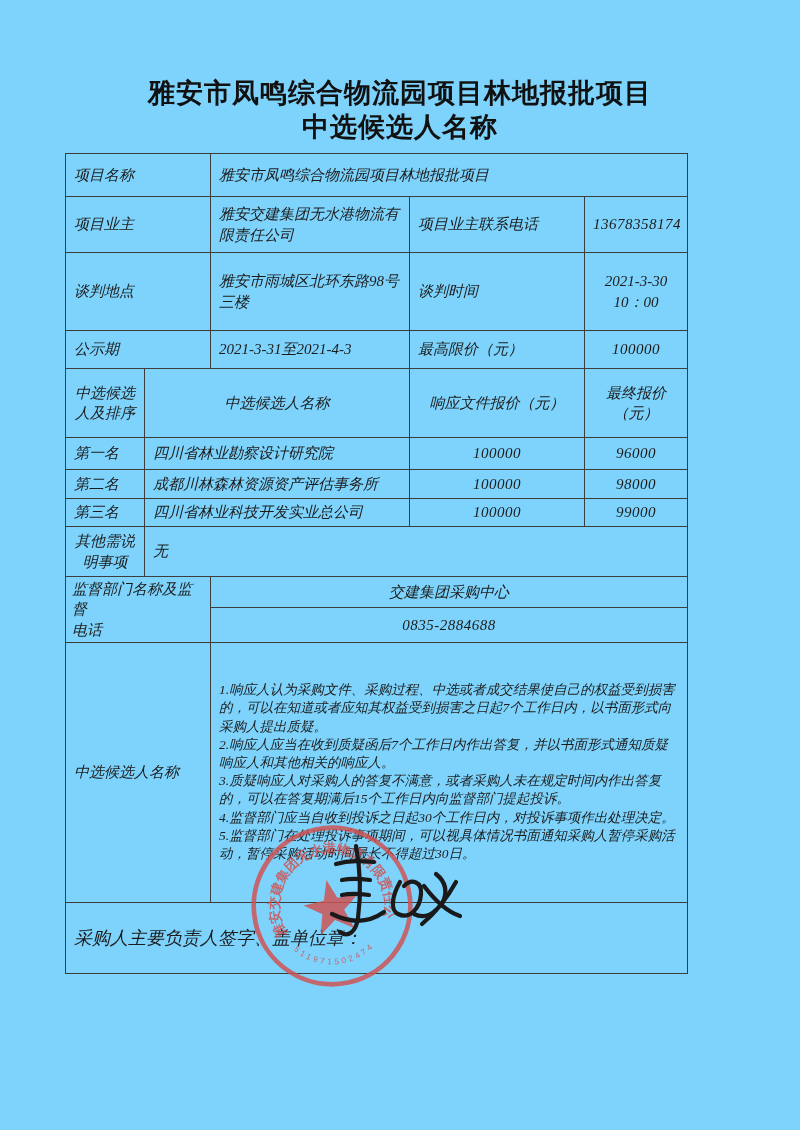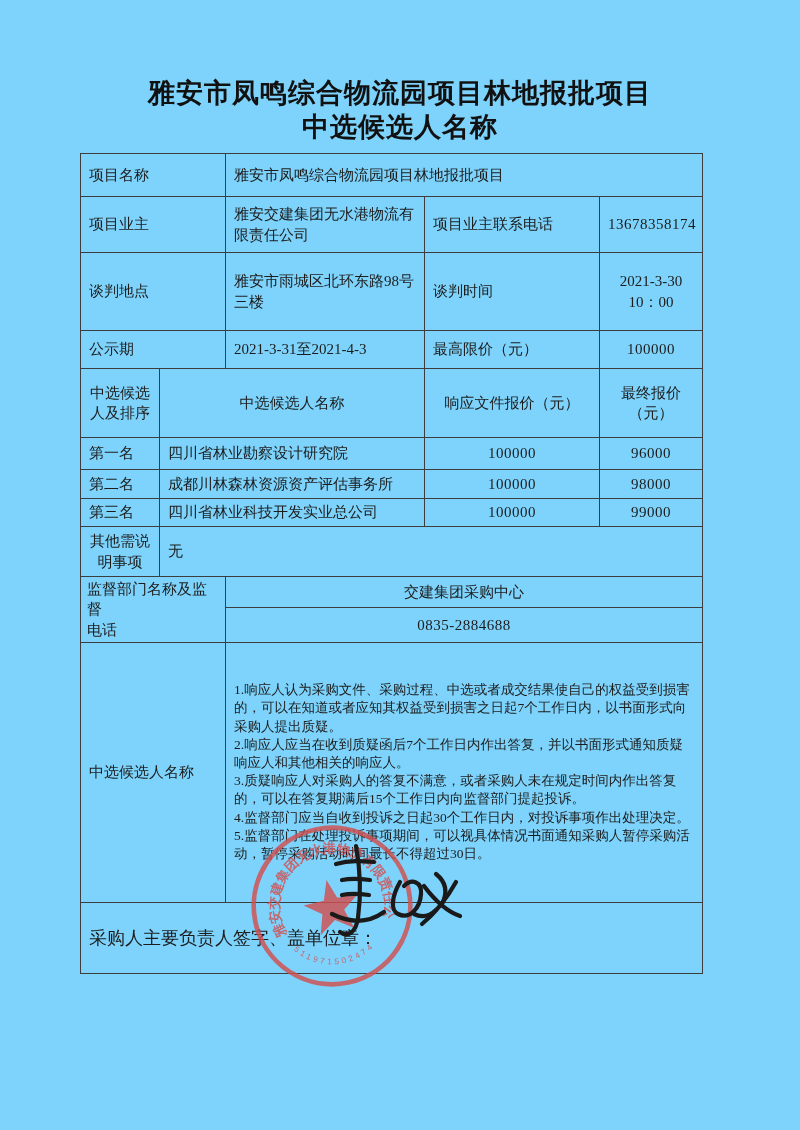--- a/index.html
+++ b/index.html
@@ -15,26 +15,27 @@
     position:absolute;top:76px;left:0;width:100%;
     text-align:center;
     font-family:"Liberation Sans", sans-serif;
     font-weight:bold;
     font-size:27px;
     line-height:34px;
     letter-spacing:1px;
     color:#111;
   }
   table.doc{
-    position:absolute;left:80px;top:153px;
+    position:absolute;left:65px;top:153px;
     width:622px;
     border-collapse:collapse;
     table-layout:fixed;
     font-size:15px;
     color:#1c1c1c;
+    font-style:italic;
   }
   table.doc td{
     border:1.6px solid #3d3d3d;
     padding:2px 8px;
     vertical-align:middle;
     white-space:pre-line;
     line-height:1.35;
     overflow:hidden;
   }
   td.lbl{text-align:left;}

